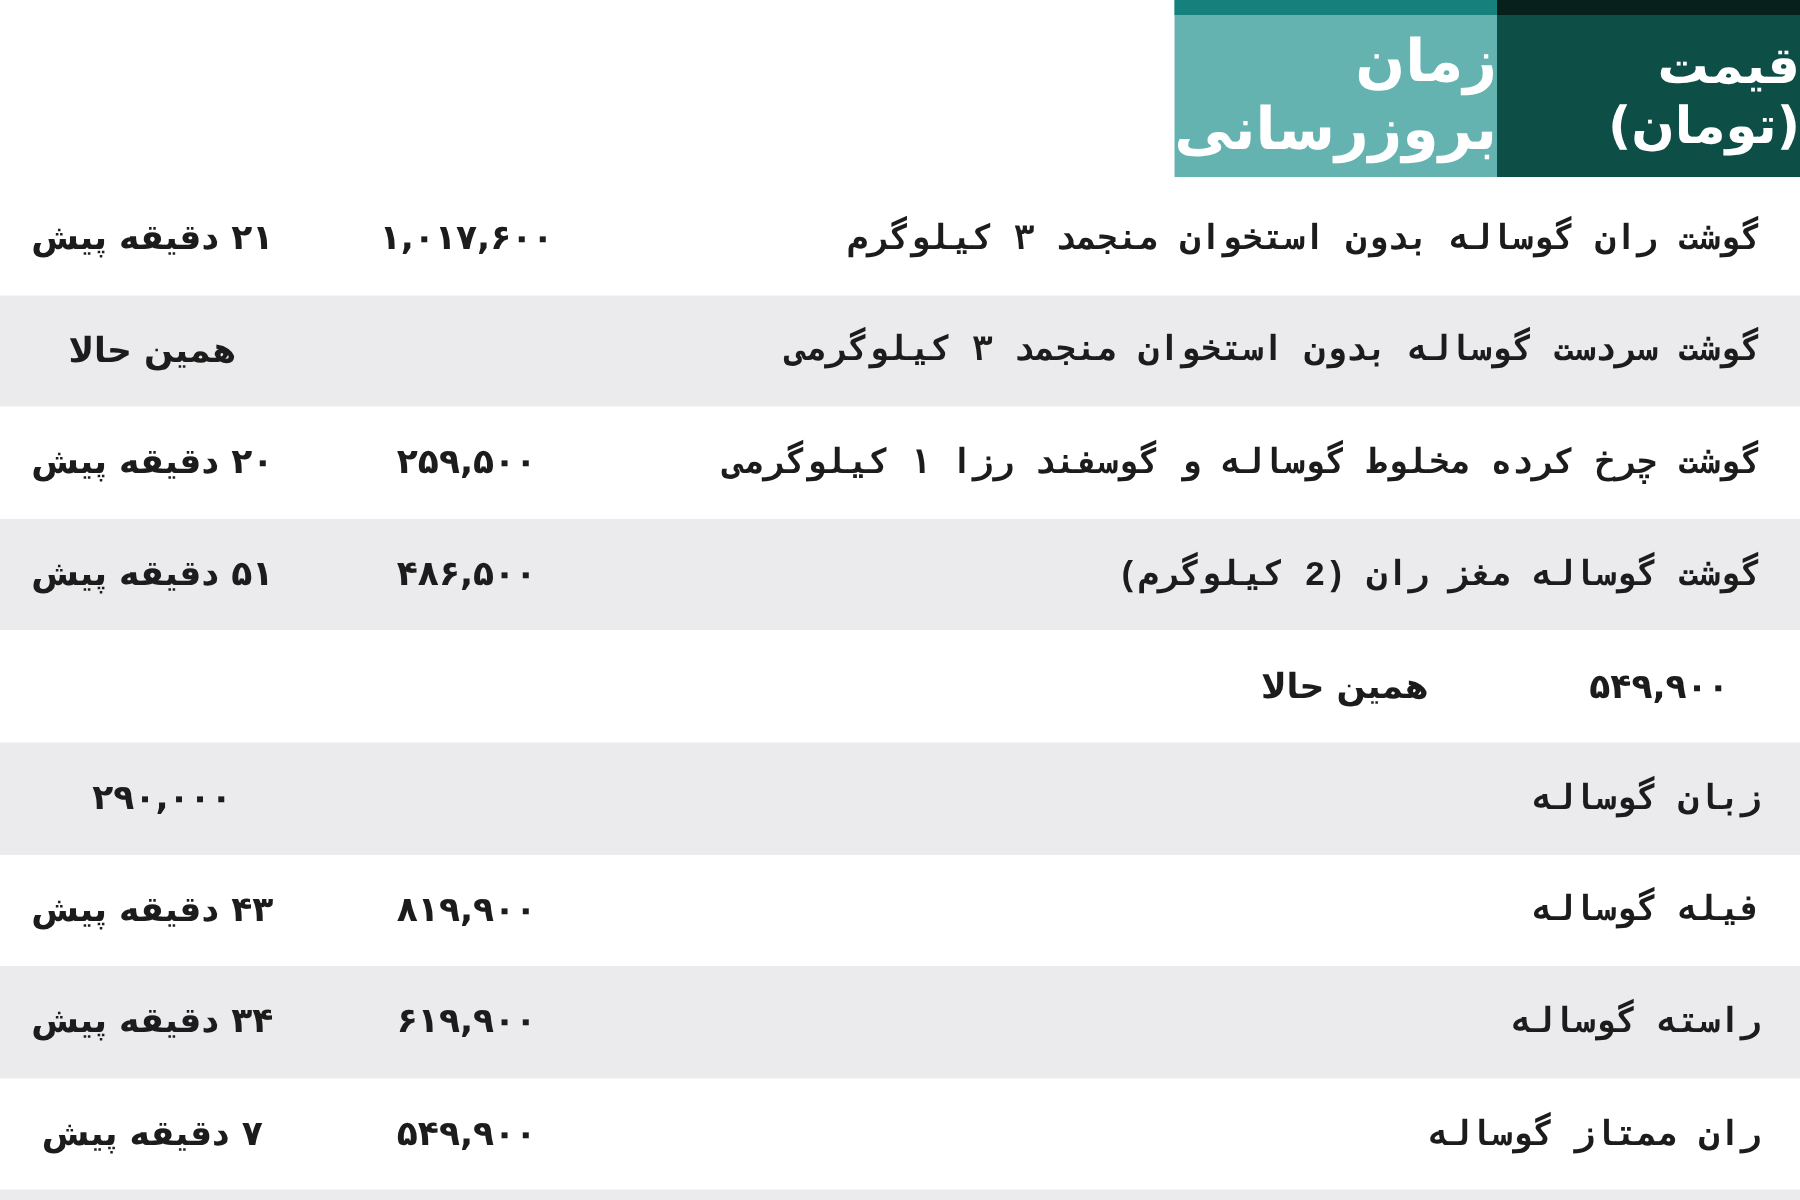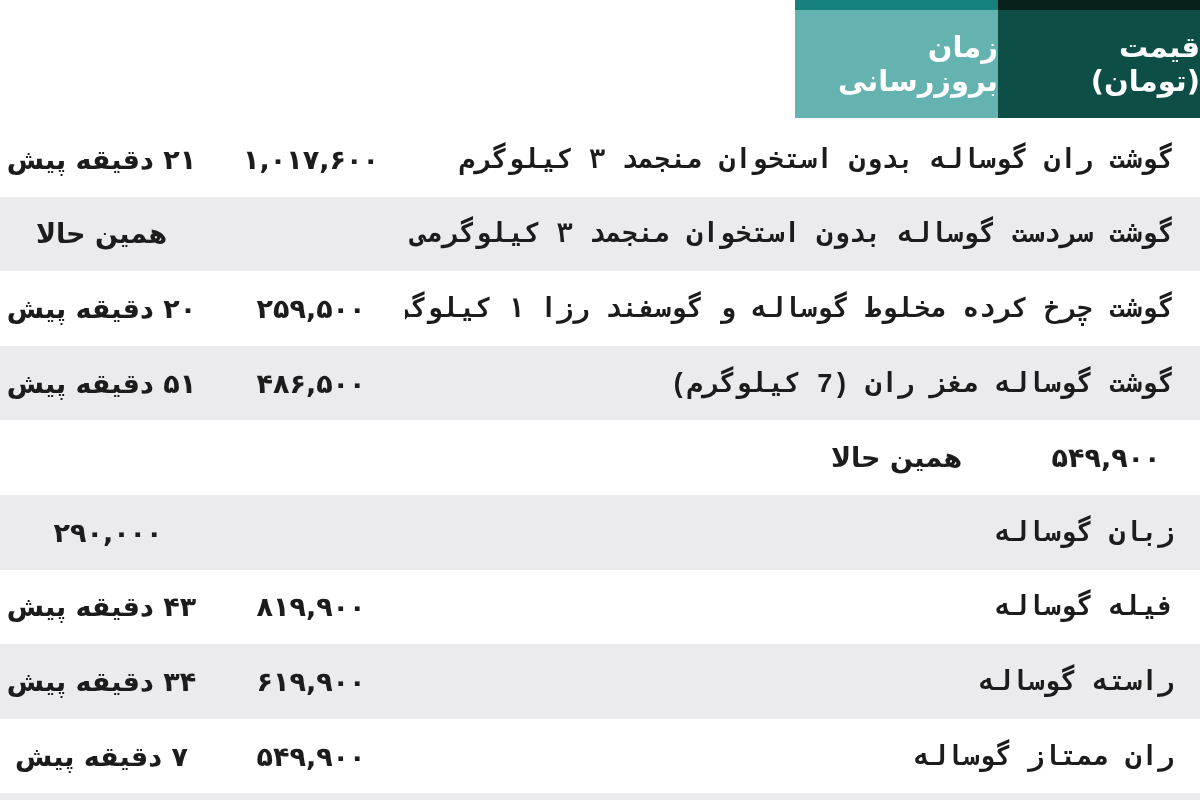--- a/index.html
+++ b/index.html
@@ -29,35 +29,35 @@
     margin-left:0;margin-right:4px;      
     justify-content:flex-start;
     padding-right:42px;
     font-size:30px;
   }
   .head-price{
     flex:0 0 202px;
     background:var(--dark_teal);
     border-top:10px solid var(--dark_teal_strip);
     justify-content:center;
-    font-size:29px;
+    font-size:34px;
     padding-left:48px;
   }
   .head-time{
     flex:0 0 203px;
     background:var(--teal);
     border-top:10px solid var(--teal_strip);
     justify-content:center;
-    font-size:29px;
+    font-size:39px;
   }
   
   .rows{margin-top:4px;flex:0 0 auto;}
   .row{display:flex;height:74.6px;}
   .row:nth-child(even){background:var(--row_alt);}
-  .cell{display:flex;align-items:center;font-size:27px;font-weight:600;white-space:nowrap;}
+  .cell{display:flex;align-items:center;font-size:23px;font-weight:600;white-space:nowrap;}
   .cell-item{
     flex:1 1 auto;
     justify-content:flex-start;
     padding-right:26px;
     overflow:hidden;
     font-family:Liberation Mono, monospace;
   }
   .cell-price{flex:0 0 202px;justify-content:center;padding-left:14px;}
   .cell-time{flex:0 0 203px;justify-content:center;}
   
@@ -82,21 +82,21 @@
     <div class="row">
       <div class="cell cell-item">گوشت سردست گوساله بدون استخوان منجمد ۳ کیلوگرمی</div>
       <div class="cell cell-time">همین حالا</div>
     </div>
     <div class="row">
       <div class="cell cell-item">گوشت چرخ کرده مخلوط گوساله و گوسفند رزا ۱ کیلوگرمی</div>
       <div class="cell cell-price">۲۵۹,۵۰۰</div>
       <div class="cell cell-time">۲۰ دقیقه پیش</div>
     </div>
     <div class="row">
-      <div class="cell cell-item">گوشت گوساله مغز ران (7 کیلوگرم)</div>
+      <div class="cell cell-item">گوشت گوساله مغز ران (2 کیلوگرم)</div>
       <div class="cell cell-price">۴۸۶,۵۰۰</div>
       <div class="cell cell-time">۵۱ دقیقه پیش</div>
     </div>
     <div class="row">
       <div class="cell cell-price">۵۴۹,۹۰۰</div>
       <div class="cell cell-time">همین حالا</div>
     </div>
     <div class="row">
       <div class="cell cell-item">زبان گوساله</div>
       <div class="cell cell-price">۲۹۰,۰۰۰</div>

